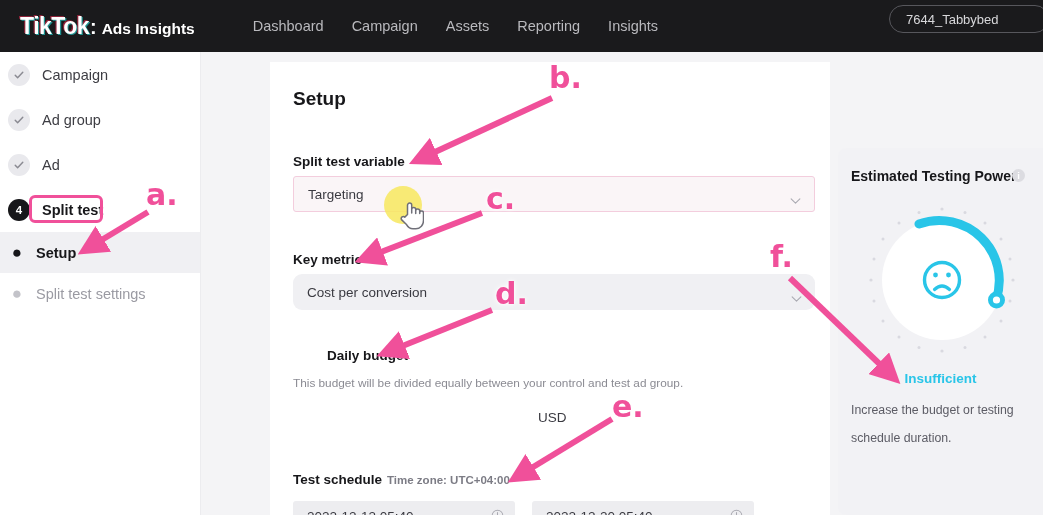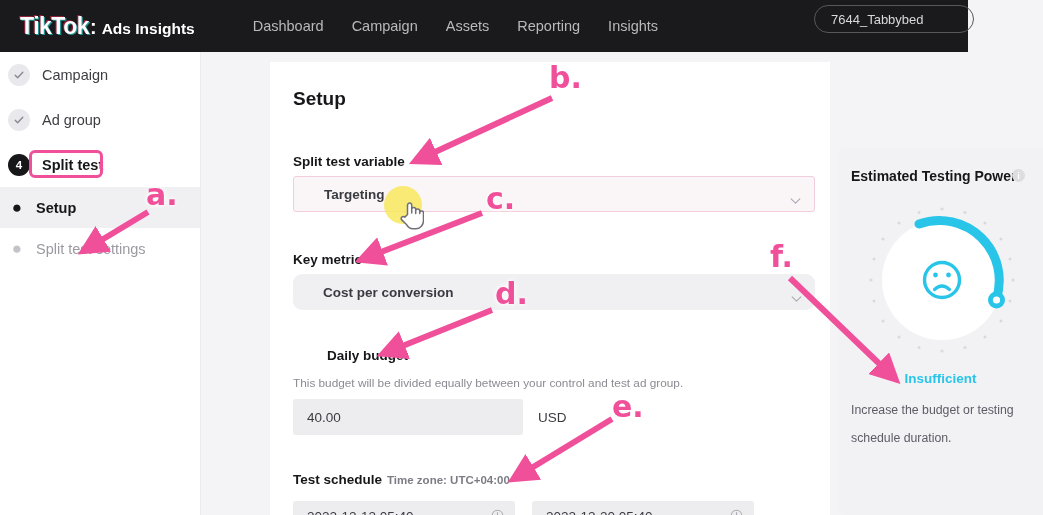--- a/index.html
+++ b/index.html
@@ -7,21 +7,21 @@
     width: 1043px; height: 515px;
     overflow: hidden;
     background: #ffffff;
     font-family: "Liberation Sans", sans-serif;
     -webkit-font-smoothing: antialiased;
   }
   #app { position: relative; width: 1043px; height: 515px; background: #f4f4f6; }
 
   
   .topnav {
-    position: absolute; left: 0; top: 0; width: 968px; height: 52px;
+    position: absolute; left: 0; top: 0; width: 1043px; height: 52px;
     background: #1a1a1c;
     display: flex; align-items: center;
   }
   .brand { display: flex; align-items: baseline; margin-left: 20px; }
   .brand-tiktok {
     color: #ffffff; font-size: 23px; font-weight: bold; letter-spacing: -0.5px;
     text-shadow: 1.2px 0.6px 0 rgba(37,244,238,0.55), -1.2px -0.6px 0 rgba(254,44,85,0.5);
   }
   .brand-colon { color: #ffffff; font-size: 20px; font-weight: bold; margin: 0 1px 0 1px; }
   .brand-ads { color: #ffffff; font-size: 15.5px; font-weight: bold; margin-left: 4px; }
@@ -85,21 +85,21 @@
   .field-note { position: absolute; font-size: 11.8px; color: #8b8b93; }
   .inline-note { font-size: 11.5px; color: #7c7c85; font-weight: bold; margin-left: 5px; }
 
   .select-box {
     position: absolute; height: 36px; background: #f0f0f3;
     border-radius: 3px; display: flex; align-items: center; cursor: pointer;
   }
   .select-box.focus {
     background: #faf5f7; border: 1px solid #f3cddd;
   }
-  .select-val { margin-left: 30px; font-size: 13.5px; color: #3a3a41; font-weight: bold; }
+  .select-val { margin-left: 14px; font-size: 13.5px; color: #3a3a41; }
   .chev {
     position: absolute; right: 13px; top: 50%; transform: translateY(-50%);
     width: 11px; height: 7px; color: #a9a9b1;
   }
   .text-input {
     position: absolute; height: 36px; background: #ededf0; border-radius: 3px;
     display: flex; align-items: center; cursor: text;
   }
   .text-input .val { margin-left: 14px; font-size: 13.5px; color: #3a3a41; }
   .unit-label { position: absolute; font-size: 13.5px; color: #3a3a41; }
@@ -185,20 +185,28 @@
 
     <div class="side-step">
       <div class="step-check">
         <svg viewBox="0 0 14 14" width="12" height="12">
             <path d="M2.6 7.2l2.8 2.9 6-6.4" fill="none" stroke="#8a8a92" stroke-width="1.7" stroke-linecap="round" stroke-linejoin="round"></path>
           </svg>
       </div>
       <span class="step-label">Ad group</span>
     </div>
 
+    <div class="side-step">
+      <div class="step-check">
+        <svg viewBox="0 0 14 14" width="12" height="12">
+            <path d="M2.6 7.2l2.8 2.9 6-6.4" fill="none" stroke="#8a8a92" stroke-width="1.7" stroke-linecap="round" stroke-linejoin="round"></path>
+          </svg>
+      </div>
+      <span class="step-label">Ad</span>
+    </div>
 
     <div class="side-step">
       <div class="step-num">4</div>
       <span class="step-label active">Split test</span>
       <div class="hl-box"></div>
     </div>
 
     <div class="side-sub sel">
       <span class="sub-dot">●</span>
       <span class="sub-label">Setup</span>
@@ -229,23 +237,20 @@
       <span class="select-val">Cost per conversion</span>
       <span class="chev">
         <svg viewBox="0 0 12 8" width="11" height="7">
             <path d="M1 1.6L6 6.4l5-4.8" fill="none" stroke="currentColor" stroke-width="1.2" stroke-linecap="round" stroke-linejoin="round"></path>
           </svg>
       </span>
     </div>
 
     <div class="field-label" style="left:23px; top:286px;margin-left:34px;">Daily budget</div>
     <div class="field-note" style="left:23px; top:314px;">This budget will be divided equally between your control and test ad group.</div>
-    <div class="text-input" style="left:23px; top:337px; width:230px;">
-      <span class="val">40.00</span>
-    </div>
     <div class="unit-label" style="left:268px; top:348px;">USD</div>
 
     <div class="field-label" style="left:23px; top:410px;">
       <span>Test schedule</span><span class="inline-note">Time zone: UTC+04:00</span>
     </div>
 
     <div class="date-input" style="left:23px; top:439px; width:222px;">
       <span class="val">2022-12-13 05:40</span>
       <span class="clock-ic">
         <svg viewBox="0 0 14 14" width="13" height="13">

